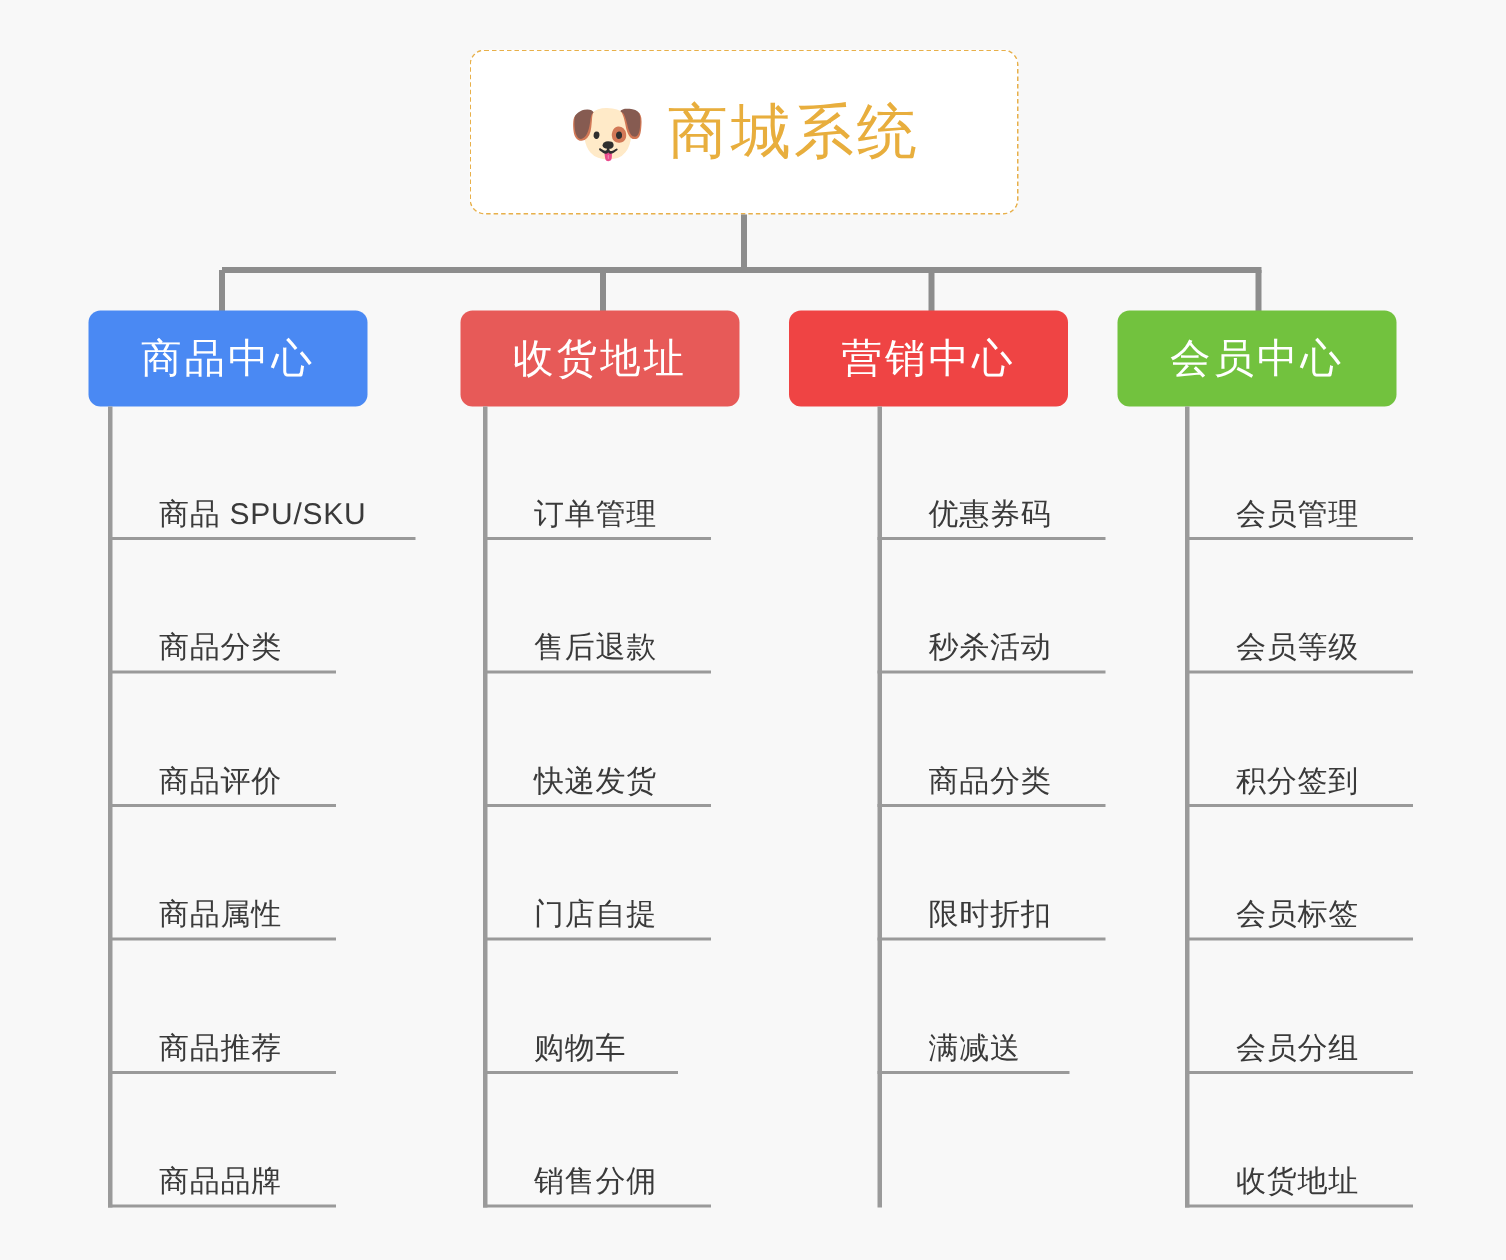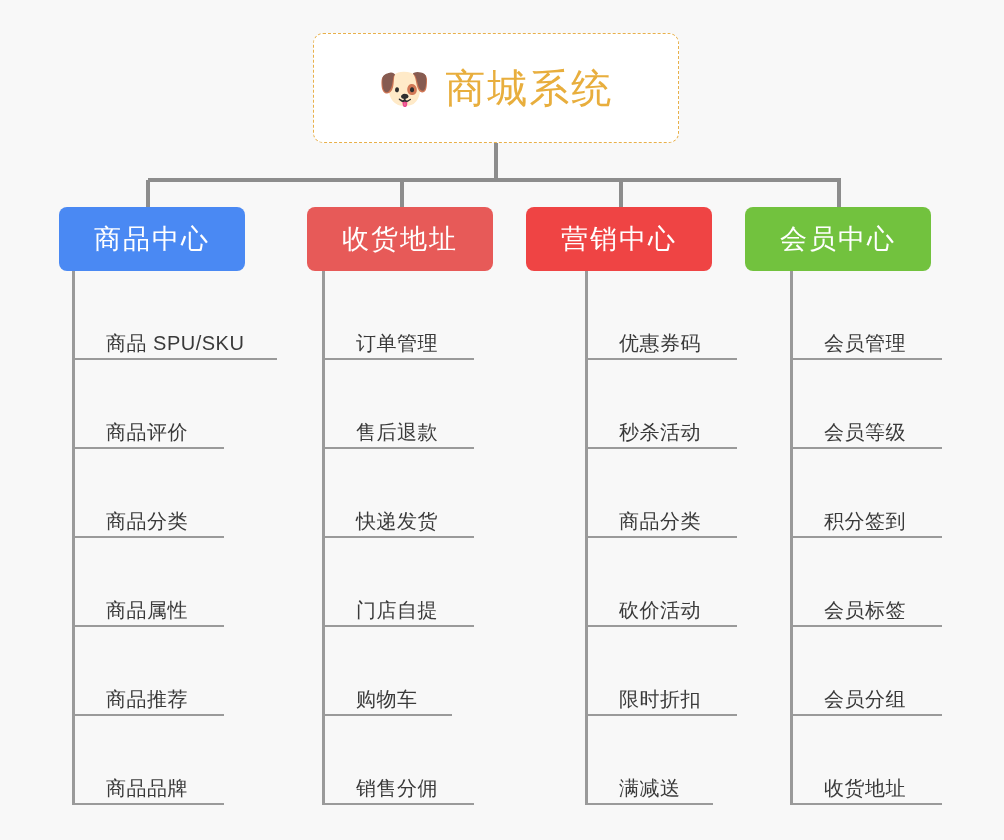--- a/index.html
+++ b/index.html
@@ -140,25 +140,25 @@
       <div class="cat-box" style="left: 59px; width: 186px; background: rgb(74, 137, 243);">
         <span>商品中心</span>
       </div>
       <div class="leaf-col" style="left: 72px;">
         <div class="leaf-spine" style="height: 534px;"></div>
         <div class="leaf-item">
           <span class="leaf-label">商品 SPU/SKU</span>
           <div style="position: absolute; left: 0px; bottom: 0px; height: 2px; background: rgb(154, 154, 154); width: 205px;"></div>
         </div>
         <div class="leaf-item">
+          <span class="leaf-label">商品分类</span>
+          <div style="position: absolute; left: 0px; bottom: 0px; height: 2px; background: rgb(154, 154, 154); width: 152px;"></div>
+        </div>
+        <div class="leaf-item">
           <span class="leaf-label">商品评价</span>
-          <div style="position: absolute; left: 0px; bottom: 0px; height: 2px; background: rgb(154, 154, 154); width: 152px;"></div>
-        </div>
-        <div class="leaf-item">
-          <span class="leaf-label">商品分类</span>
           <div style="position: absolute; left: 0px; bottom: 0px; height: 2px; background: rgb(154, 154, 154); width: 152px;"></div>
         </div>
         <div class="leaf-item">
           <span class="leaf-label">商品属性</span>
           <div style="position: absolute; left: 0px; bottom: 0px; height: 2px; background: rgb(154, 154, 154); width: 152px;"></div>
         </div>
         <div class="leaf-item">
           <span class="leaf-label">商品推荐</span>
           <div style="position: absolute; left: 0px; bottom: 0px; height: 2px; background: rgb(154, 154, 154); width: 152px;"></div>
         </div>
@@ -208,24 +208,20 @@
         </div>
         <div class="leaf-item">
           <span class="leaf-label">秒杀活动</span>
           <div style="position: absolute; left: 0px; bottom: 0px; height: 2px; background: rgb(154, 154, 154); width: 152px;"></div>
         </div>
         <div class="leaf-item">
           <span class="leaf-label">商品分类</span>
           <div style="position: absolute; left: 0px; bottom: 0px; height: 2px; background: rgb(154, 154, 154); width: 152px;"></div>
         </div>
         <div class="leaf-item">
-          <span class="leaf-label">砍价活动</span>
-          <div style="position: absolute; left: 0px; bottom: 0px; height: 2px; background: rgb(154, 154, 154); width: 152px;"></div>
-        </div>
-        <div class="leaf-item">
           <span class="leaf-label">限时折扣</span>
           <div style="position: absolute; left: 0px; bottom: 0px; height: 2px; background: rgb(154, 154, 154); width: 152px;"></div>
         </div>
         <div class="leaf-item">
           <span class="leaf-label">满减送</span>
           <div style="position: absolute; left: 0px; bottom: 0px; height: 2px; background: rgb(154, 154, 154); width: 128px;"></div>
         </div>
       </div>
       <div class="cat-box" style="left: 745px; width: 186px; background: rgb(114, 194, 62);">
         <span>会员中心</span>

